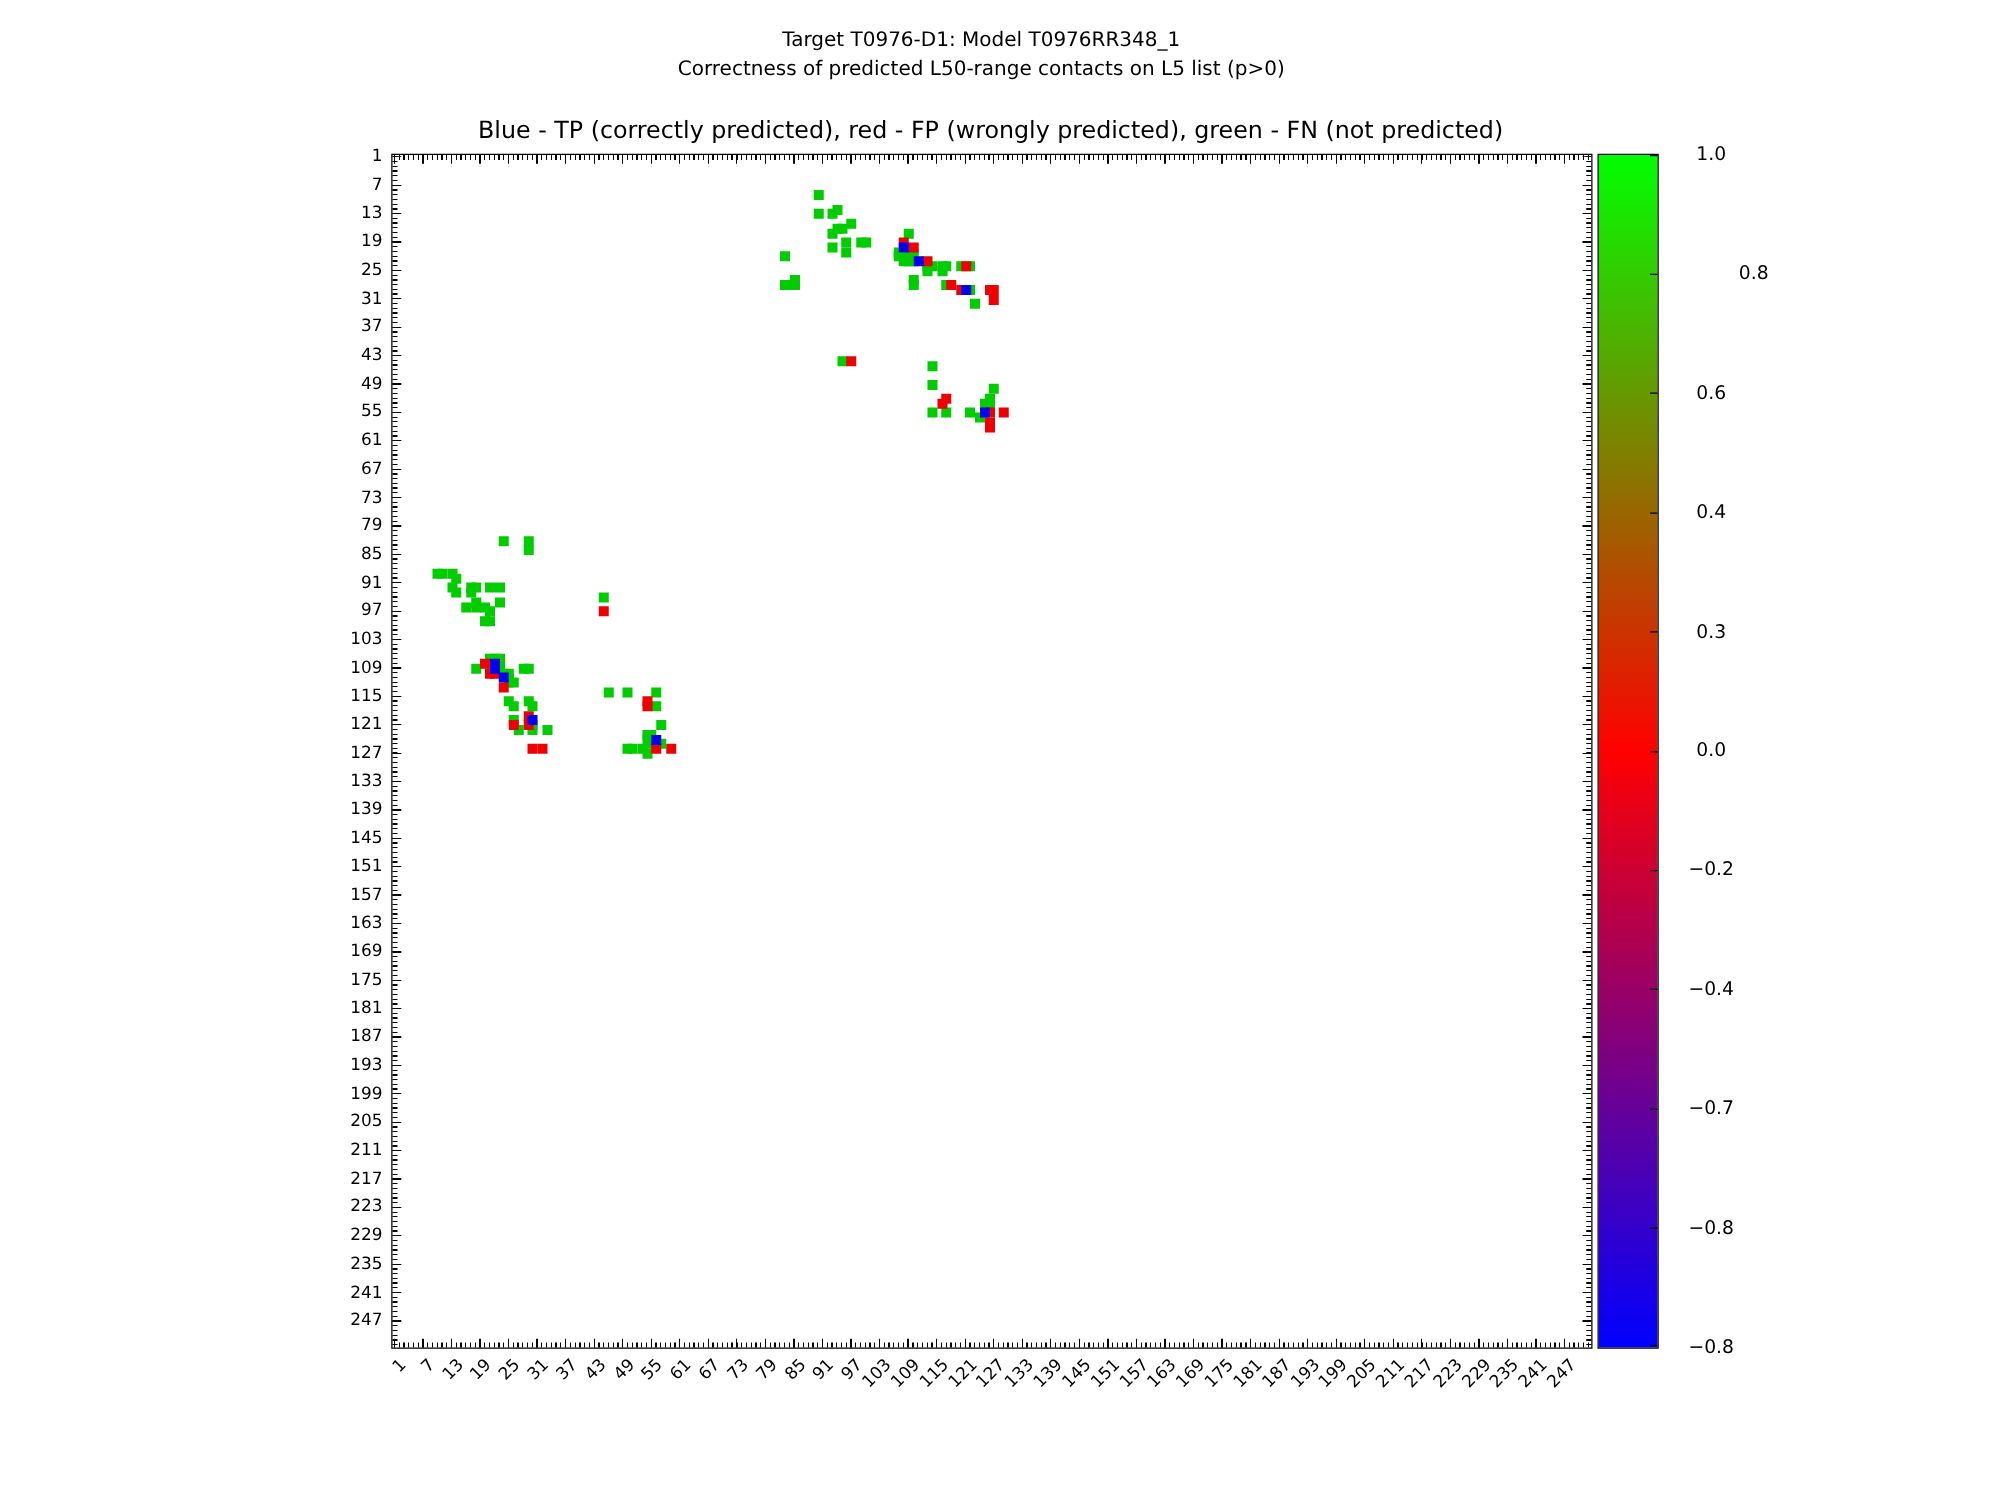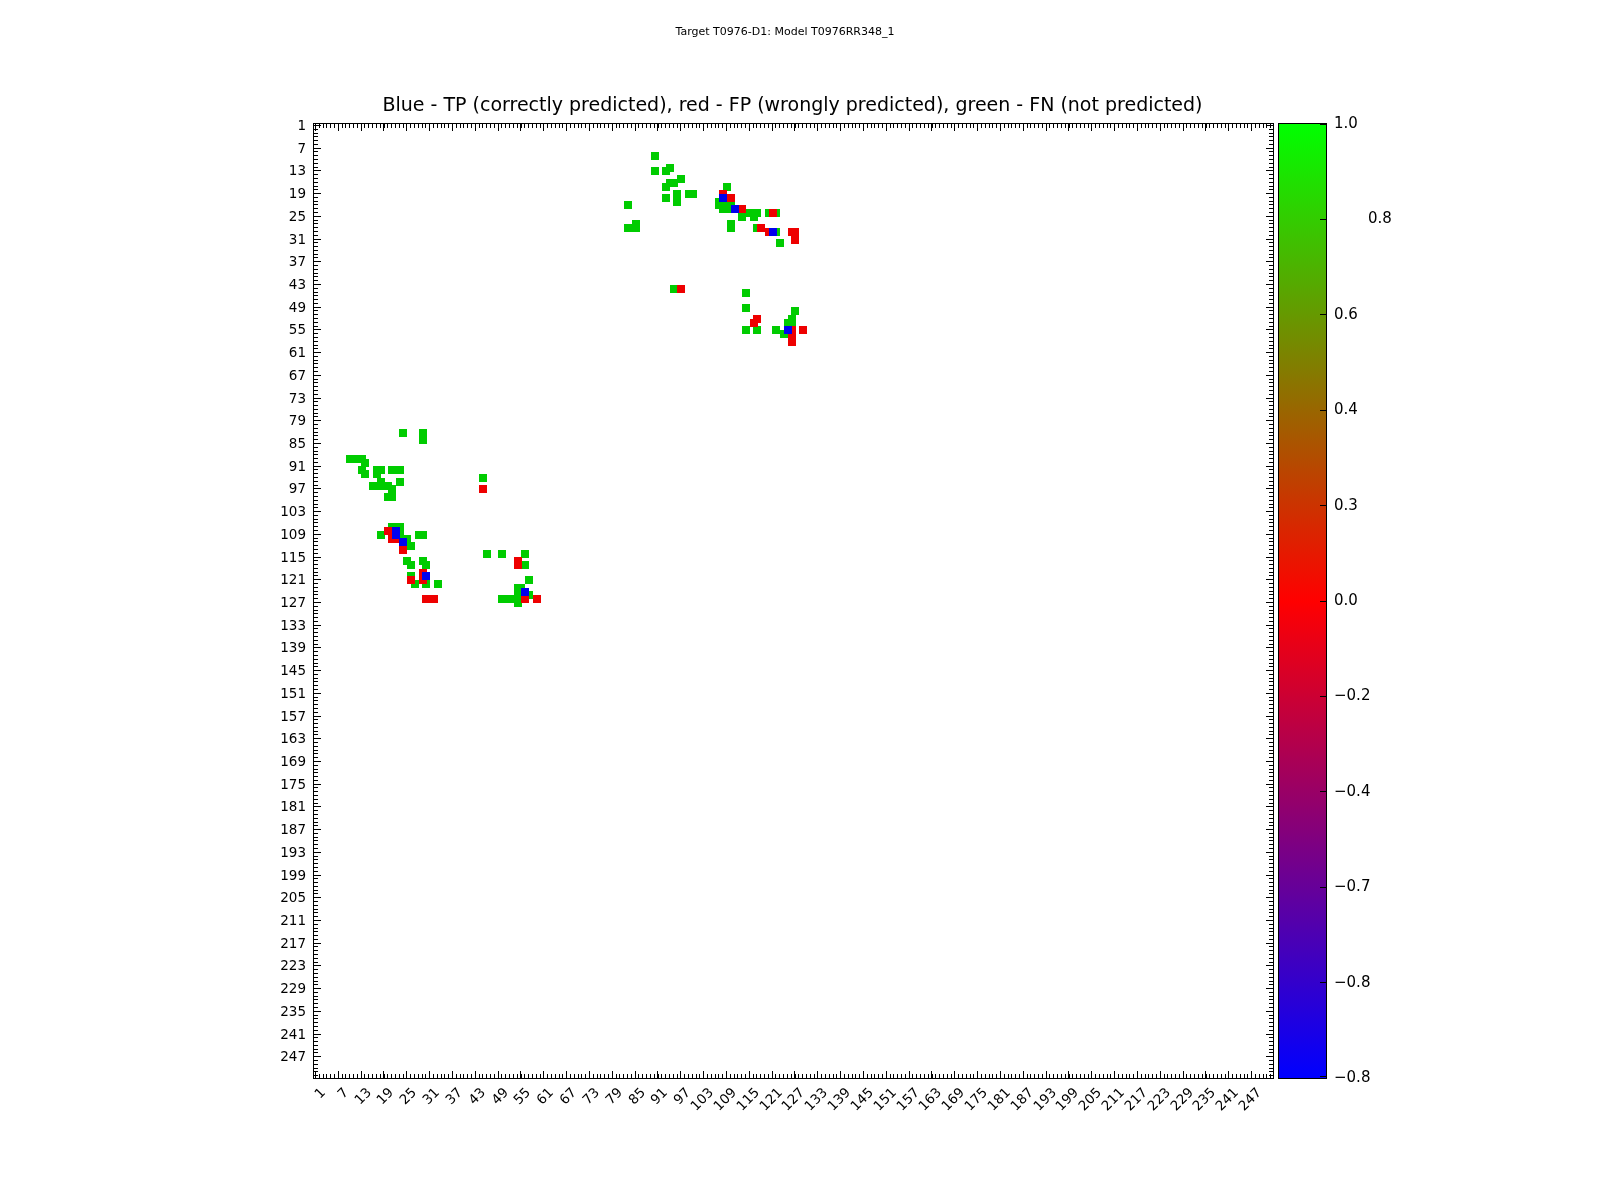--- a/index.html
+++ b/index.html
@@ -1,19 +1,19 @@
 <!DOCTYPE html>
 <html><head>
 <meta charset="utf-8">
 <style>
   html,body{margin:0;padding:0;background:#ffffff;}
   .fig{position:relative;width:1600px;height:1200px;background:#ffffff;
        font-family:"DejaVu Sans","Liberation Sans",sans-serif;color:#000;overflow:hidden;}
   .suptitle{position:absolute;left:0;top:20px;width:1570px;text-align:center;
-            font-size:11px;line-height:23px;}
+            font-size:16px;line-height:23px;}
   .axtitle{position:absolute;left:313px;top:93px;width:959px;text-align:center;font-size:19px;}
   .plot{position:absolute;left:313px;top:123px;width:959px;height:954px;
         border:1px solid #000;background:#fff;box-sizing:content-box;}
   .tickstrip{position:absolute;pointer-events:none;}
   .ts-top-min   {left:1.4px;right:0;top:0;height:4px;
      background:repeating-linear-gradient(to right,#000 0px,#000 1px,transparent 1px,transparent 3.8056px);}
   .ts-top-maj   {left:1.4px;right:0;top:0;height:7px;
      background:repeating-linear-gradient(to right,#000 0px,#000 1px,transparent 1px,transparent 22.8333px);}
   .ts-bot-min   {left:1.4px;right:0;bottom:0;height:4px;
      background:repeating-linear-gradient(to right,#000 0px,#000 1px,transparent 1px,transparent 3.8056px);}
@@ -27,29 +27,30 @@
      background:repeating-linear-gradient(to bottom,#000 0px,#000 1px,transparent 1px,transparent 3.7857px);}
   .ts-right-maj {top:1.4px;bottom:0;right:0;width:7px;
      background:repeating-linear-gradient(to bottom,#000 0px,#000 1px,transparent 1px,transparent 22.7143px);}
   .m{position:absolute;width:8px;height:8px;}
   .ylab{position:absolute;width:60px;text-align:right;font-size:13.5px;line-height:16px;}
   .xlab{position:absolute;width:110px;height:16px;text-align:right;font-size:13.5px;line-height:16px;
         transform-origin:100% 0%;transform:rotate(-45deg);}
   .cbar{position:absolute;left:1278px;top:123px;width:47px;height:954px;border:1px solid #000;
         background:linear-gradient(to bottom,#00ff00 0%,#ff0000 50%,#0000ff 100%);}
   .cbtick{position:absolute;width:6px;height:1px;background:#000;}
-  .cblab{position:absolute;left:1334px;width:70px;text-align:left;font-size:15px;line-height:18px;}
+  .cblab{position:absolute;left:1334px;width:70px;text-align:center;font-size:15px;line-height:18px;}
 </style>
 </head>
 <body>
 
 <div class="fig">
 
   <div class="suptitle">
     <div>Target T0976-D1: Model T0976RR348_1</div>
+    <div>Correctness of predicted L50-range contacts on L5 list (p&gt;0)</div>
   </div>
 
   <div class="axtitle">Blue - TP (correctly predicted), red - FP (wrongly predicted), green - FN (not predicted)</div>
 
   <div class="plot" id="plot">
     <div class="tickstrip ts-top-min"></div>
     <div class="tickstrip ts-top-maj"></div>
     <div class="tickstrip ts-bot-min"></div>
     <div class="tickstrip ts-bot-maj"></div>
     <div class="tickstrip ts-left-min"></div>

